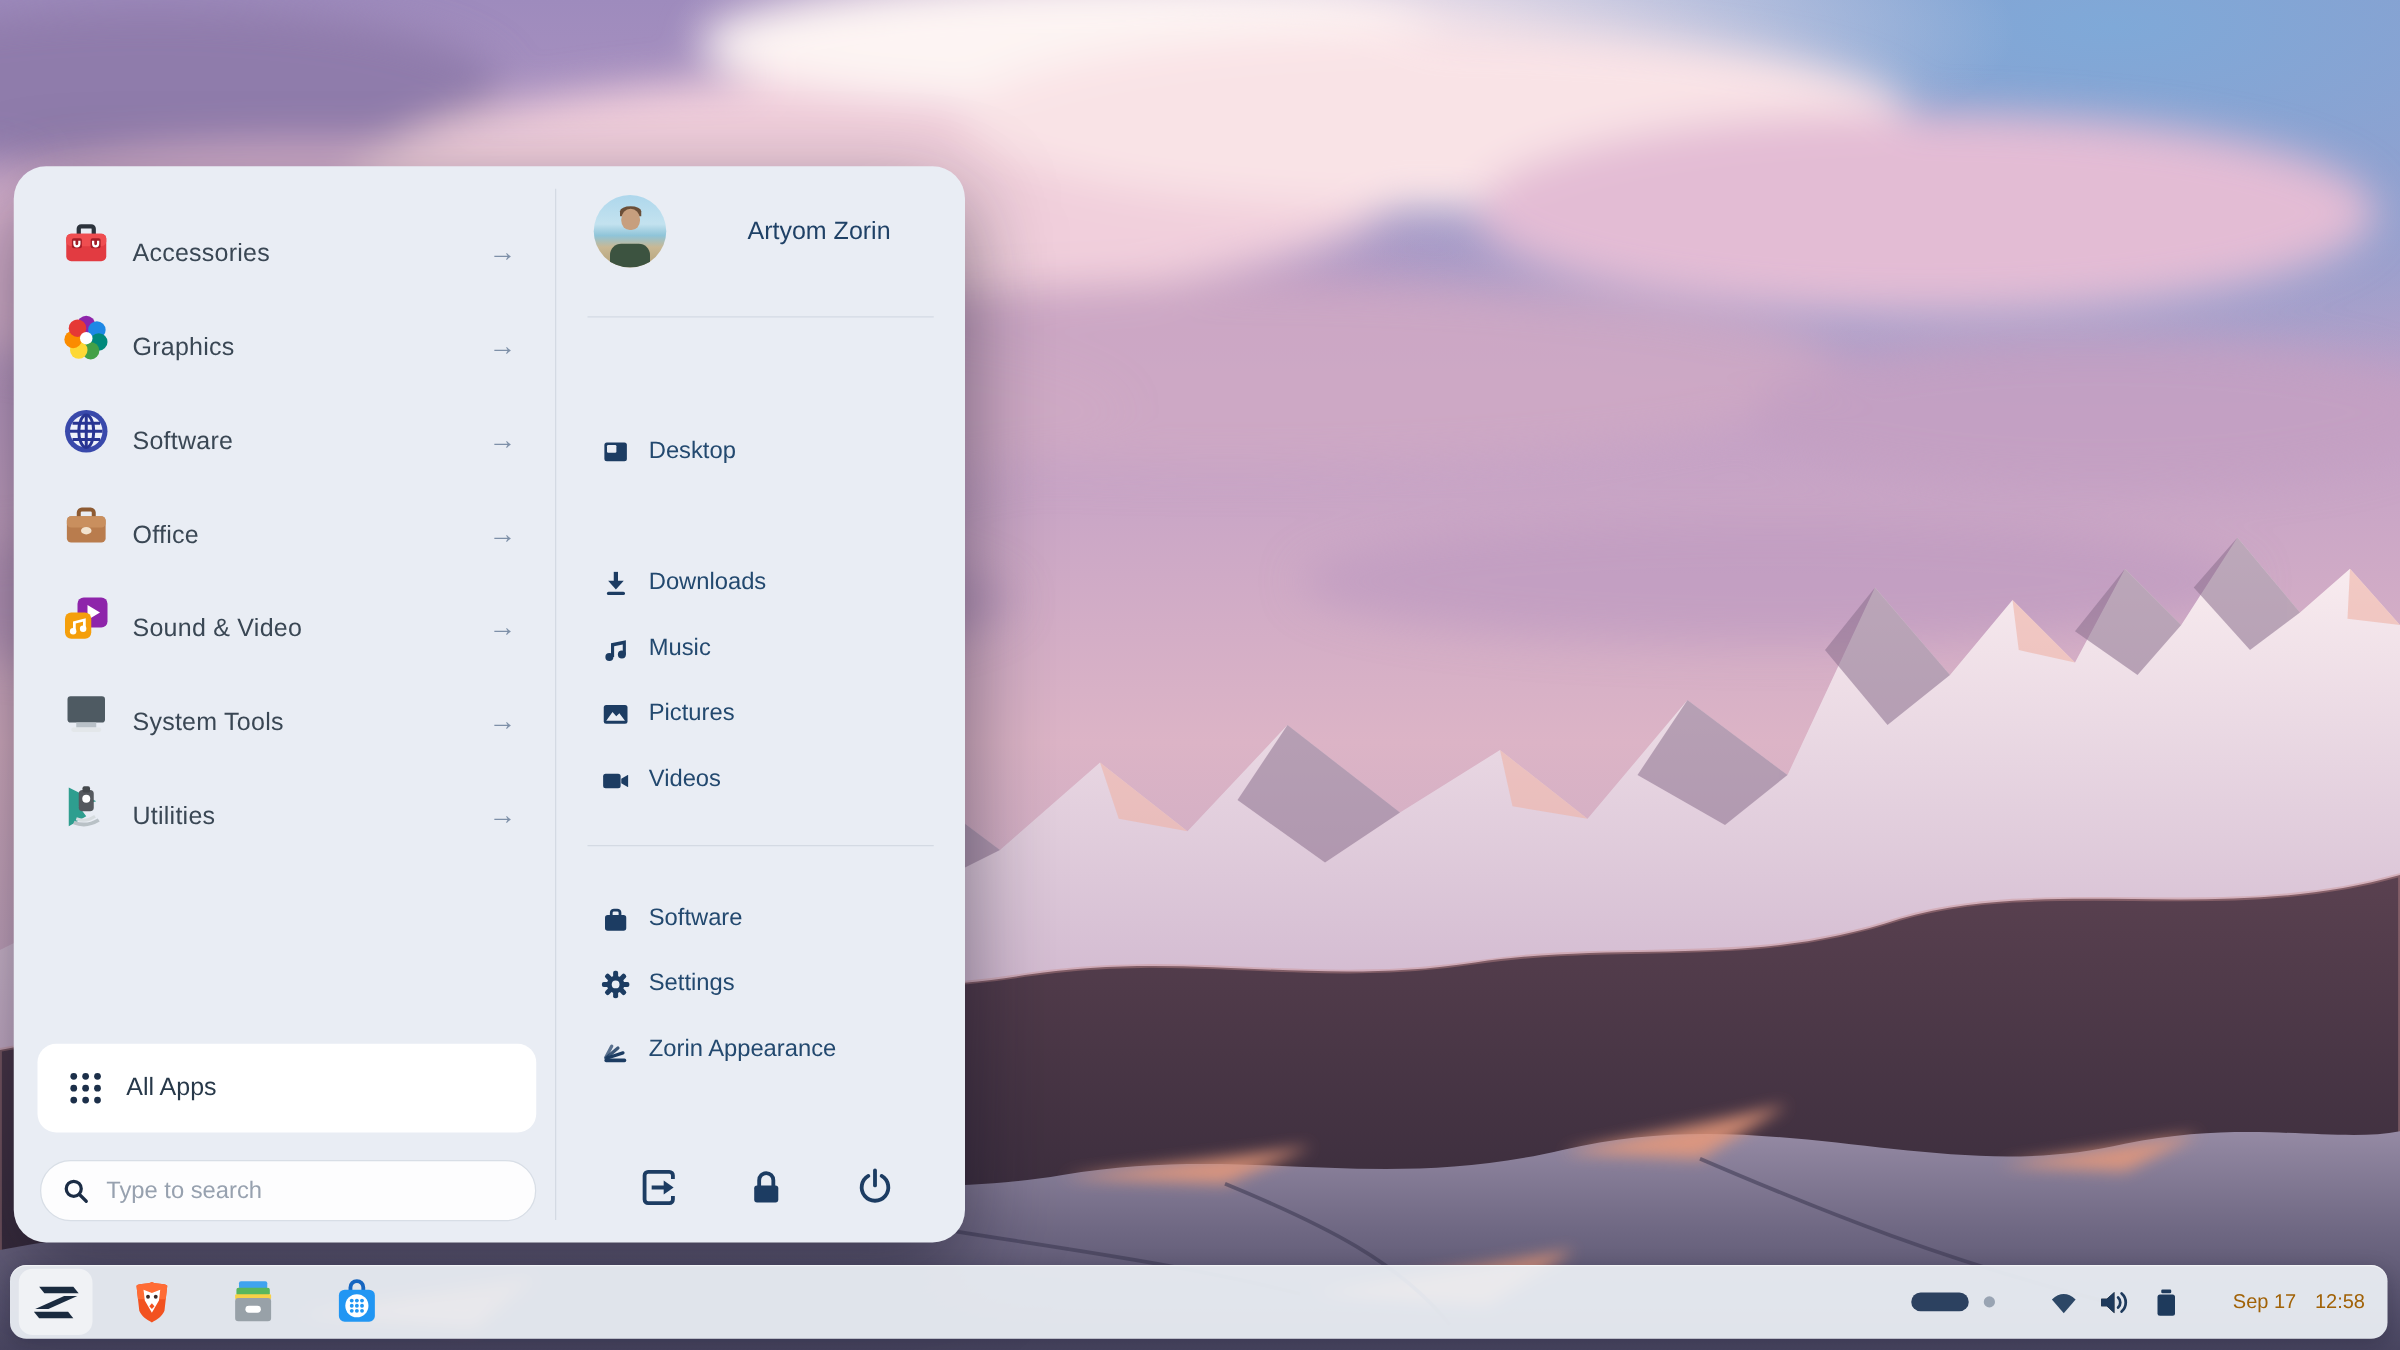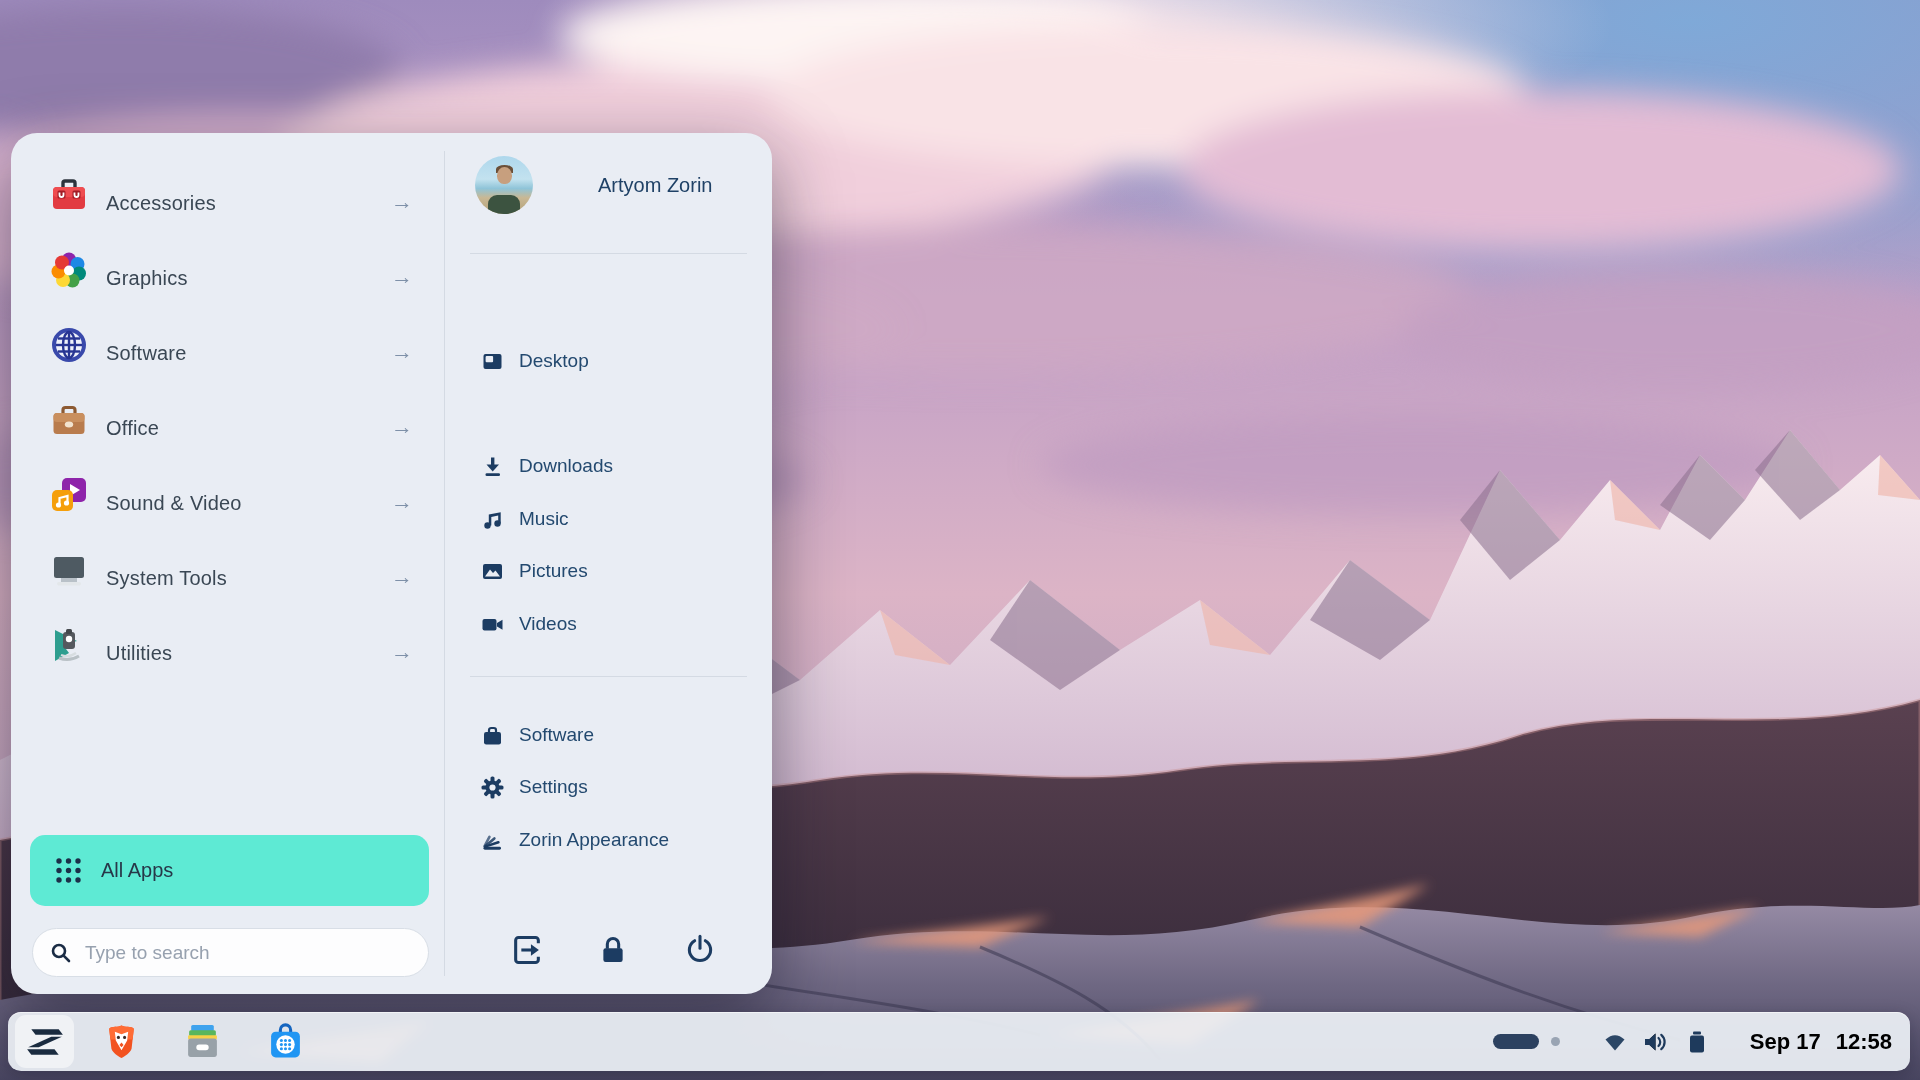--- a/index.html
+++ b/index.html
@@ -12,21 +12,21 @@
     background:#e9edf4; border-radius:26px; box-shadow:0 24px 70px rgba(15,15,35,.5); }
   .v-divider { position:absolute; left:433px; top:18px; bottom:18px; width:1px; background:#d4dae3; }
 
   .cat-row { position:absolute; left:30px; width:378px; height:58px; display:flex; align-items:flex-end;
     padding:0 6px 0 8px; border-radius:12px; cursor:pointer; }
   .cat-row .cicon { width:40px; height:40px; flex:0 0 40px; margin-right:17px; }
   .cat-row .clabel { flex:1; font-size:20px; color:#3a4754; letter-spacing:.2px; }
   .cat-row .arrow { font-size:22px; color:#7e90a8; }
 
   .all-apps-btn { position:absolute; left:19px; top:702px; width:399px; height:71px;
-    background:#5eead4; border-radius:15px; display:flex; align-items:center; padding-left:25px; cursor:pointer; }
+    background:#ffffff; border-radius:15px; display:flex; align-items:center; padding-left:25px; cursor:pointer; }
   .all-apps-btn .glabel { font-size:20px; color:#273849; font-weight:500; margin-left:19px; }
 
   .search-box { position:absolute; left:21px; top:795px; width:397px; height:49px; background:#fdfdfe;
     border:1px solid #d8dee6; border-radius:25px; display:flex; align-items:center; padding-left:17px; }
   .search-box input { border:none; outline:none; background:transparent; font-size:19px; color:#c2410c;
     margin-left:13px; width:300px; font-family:"Liberation Sans", sans-serif; }
   .search-box input::placeholder { color:#97a1af; }
 
   .user-row { position:absolute; left:464px; top:23px; height:58px; display:flex; align-items:center; cursor:pointer;gap:48px; }
   .avatar { width:58px; height:58px; border-radius:50%; position:relative; overflow:hidden; flex:0 0 58px;
@@ -48,21 +48,21 @@
   
   .taskbar { position:absolute; left:8px; top:1012px; width:1902px; height:59px; border-radius:13px;
     background:rgba(236,240,245,.93); box-shadow:0 1px 0 rgba(255,255,255,.55) inset, 0 4px 16px rgba(10,10,30,.25); }
   .tb-zorin { position:absolute; left:7px; top:3px; width:59px; height:53px; border-radius:11px;
     background:rgba(255,255,255,.5); display:flex; align-items:center; justify-content:center; cursor:pointer; }
   .tb-app { position:absolute; top:11px; width:37px; height:37px; cursor:pointer; }
   .tray { position:absolute; right:18px; top:0; height:100%; display:flex; align-items:center; }
   .ws-pill { width:46px; height:15px; border-radius:8px; background:#2c4160; cursor:pointer; }
   .ws-dot { width:9px; height:9px; border-radius:50%; background:#99a4b3; margin-left:12px; cursor:pointer; }
   .tray-icon { width:26px; height:26px; cursor:pointer; }
-  .clock { display:flex; align-items:center; gap:15px; margin-left:40px; font-size:22px; font-weight:bold; color:#000000; cursor:pointer; }
+  .clock { display:flex; align-items:center; gap:15px; margin-left:40px; font-size:16px; font-weight:normal; color:#a16207; cursor:pointer; }
 </style>
 </head>
 <body>
 
 <div class="stage">
 
   <svg class="wallpaper" viewBox="0 0 1920 1080" preserveAspectRatio="none">
     <defs>
       <linearGradient id="skyV" x1="0" y1="0" x2="0" y2="1">
         <stop offset="0" stop-color="#9e8bbd"></stop>

